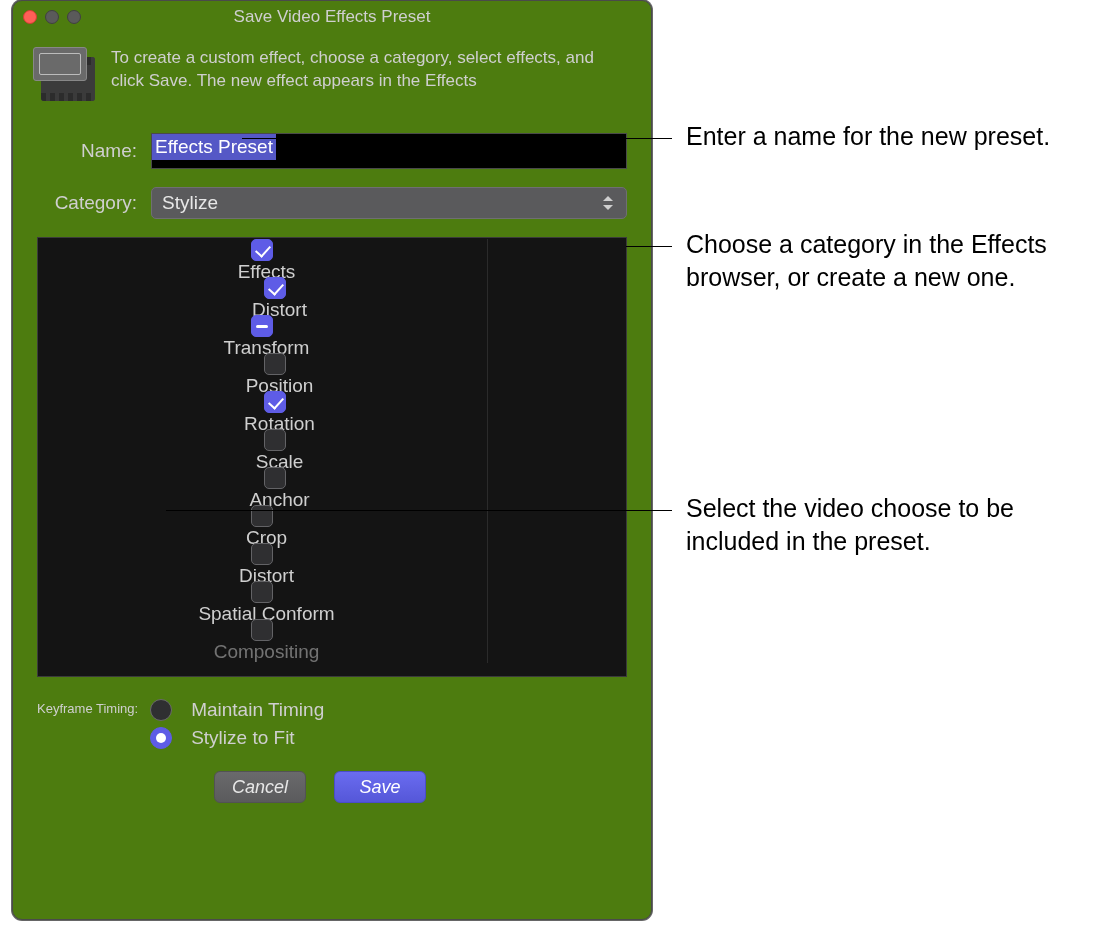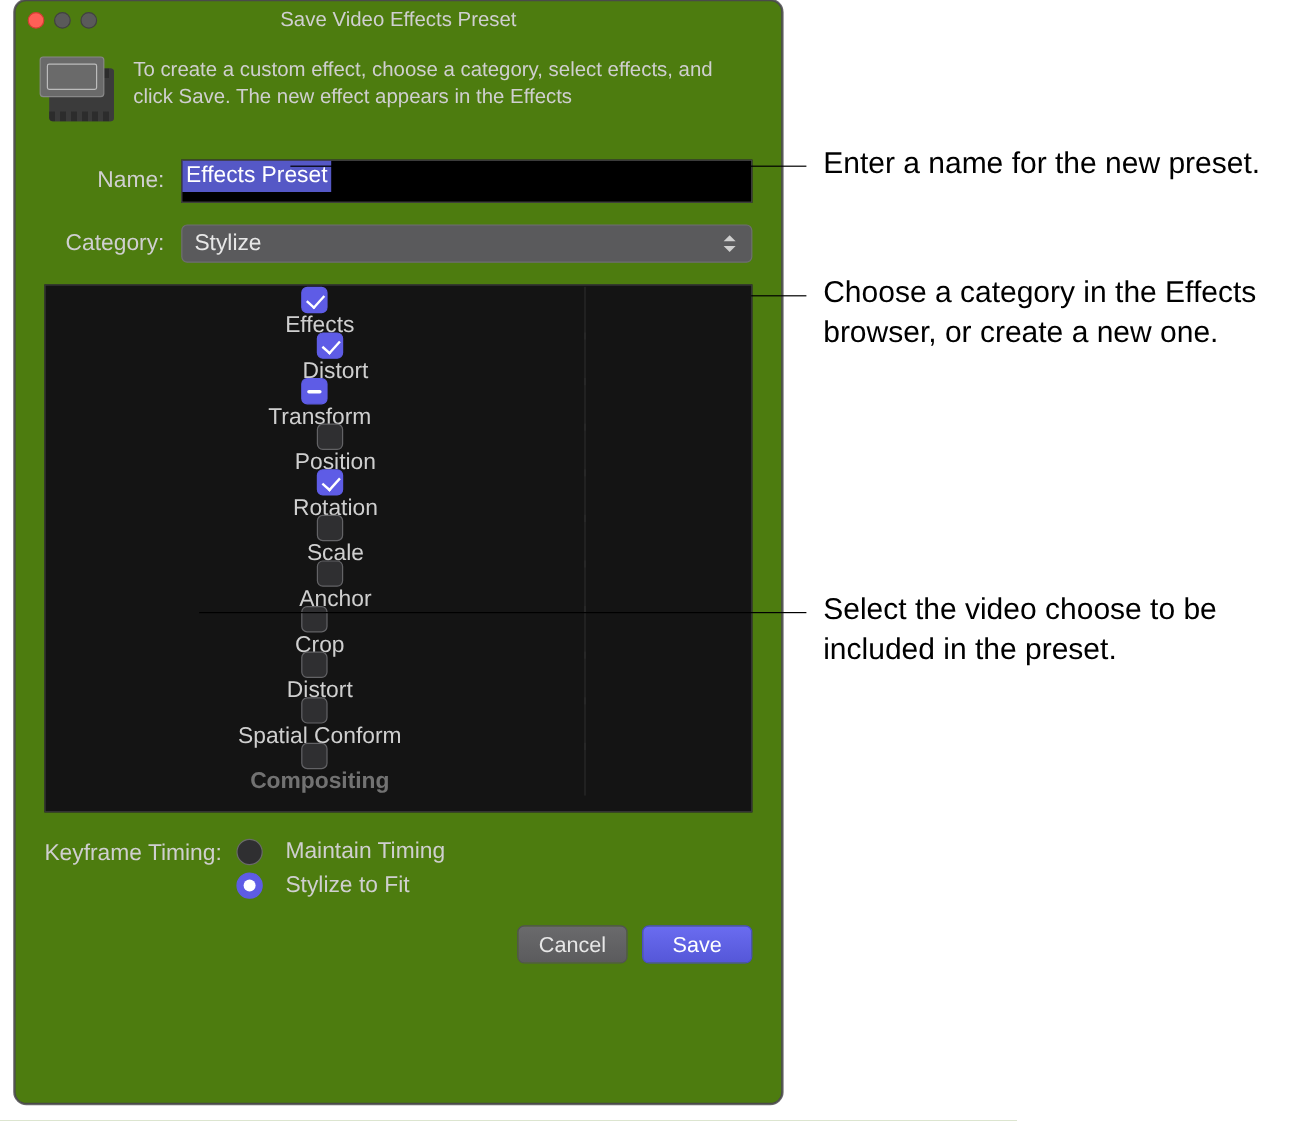--- a/index.html
+++ b/index.html
@@ -104,34 +104,34 @@
   .chk.checked { background:#5e5ce6; border-color:#5e5ce6; }
   .chk.checked::after{
     content:""; position:absolute; left:4px; top:5px; width:12px; height:7px;
     border:2px solid #fff; border-top:none; border-right:none; transform:rotate(-48deg);
   }
   .chk.mixed { background:#5e5ce6; border-color:#5e5ce6; }
   .chk.mixed::after{
     content:""; position:absolute; left:4px; right:4px; top:9px; height:3px; background:#fff; border-radius:2px;
   }
   .attr-label { color:#cfcfcf; font-size:19px; }
-  .trow.cutoff .attr-label{ opacity:.5;font-weight:bold; }
+  .trow.cutoff .attr-label{ opacity:.5; }
   .kf-row { display:flex; align-items:flex-start; gap: 12px; margin: 22px 24px 0 24px; color:#cfcfcf; }
-  .kf-label { font-size:19px; padding-top:2px; white-space:nowrap; }
+  .kf-label { font-size:13px; padding-top:2px; white-space:nowrap; }
   .radio-col { display:flex; flex-direction:column; gap:6px; }
   .radio-opt { display:flex; align-items:center; gap:19px; font-size:19px; }
   .radio {
     width:22px; height:22px; border-radius:50%; border:1.5px solid #6a6a6a;
     background:#2f2f31; position:relative; flex:0 0 auto;
   }
   .radio.selected { border-color:#5e5ce6; background:#5e5ce6; }
   .radio.selected::after{
     content:""; position:absolute; inset:5px; background:#fff; border-radius:50%;
   }
-  .btnrow { display:flex; justify-content:flex-end; gap:12px; padding: 22px 24px 0 0; }
+  .btnrow { display:flex; justify-content:center; gap:28px; padding: 22px 24px 0 0; font-style: italic; }
   .btn {
     min-width:92px; height:32px; border-radius:6px; font-size:18px; font-weight:500;
     display:flex; align-items:center; justify-content:center; border:1px solid #525254;
     background:linear-gradient(#6a6a6c,#5b5b5d); color:#e7e7e7;
   }
   .btn.primary{
     background:linear-gradient(#6a6cf0,#5557d8); border-color:#4a4cc9; color:#fff;
   }
   
   .callout {

